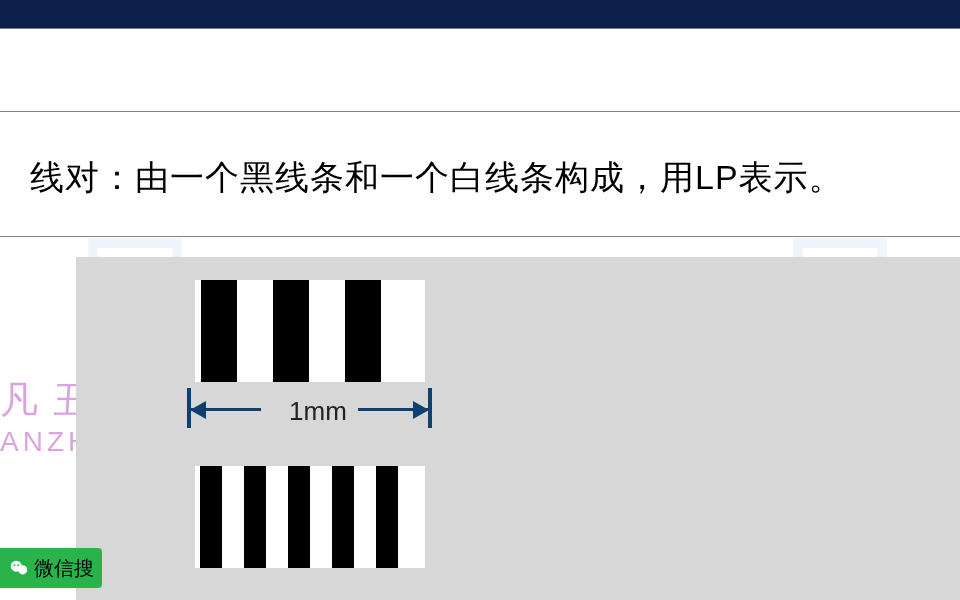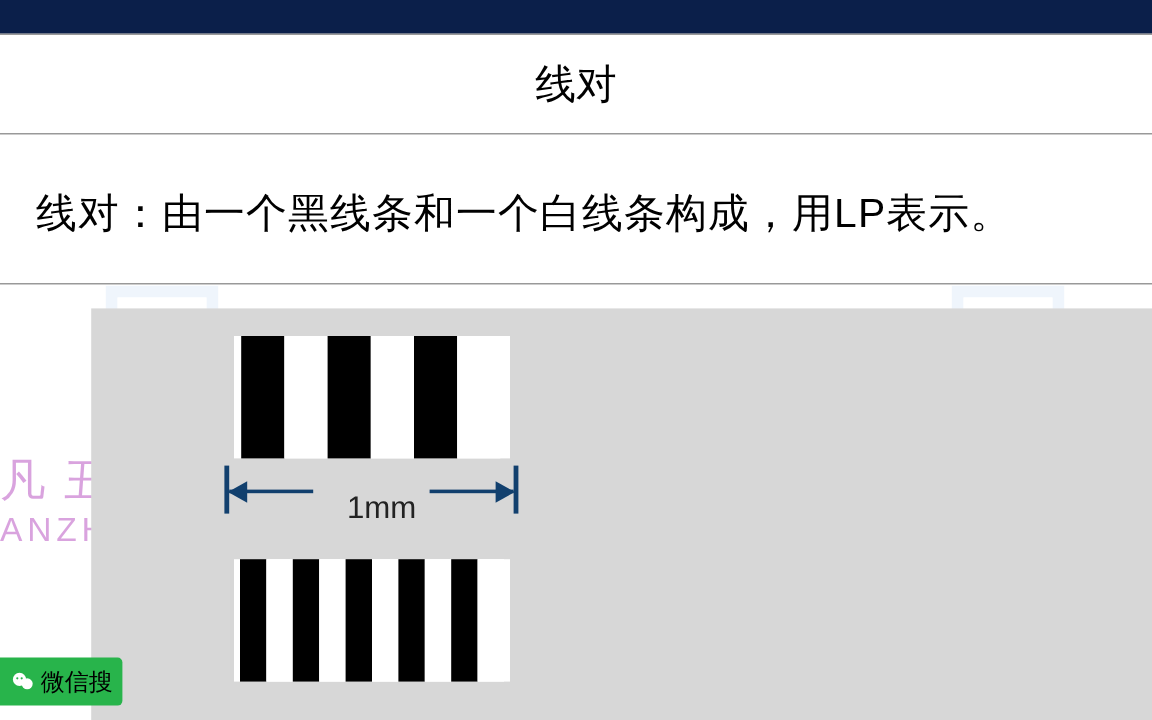--- a/index.html
+++ b/index.html
@@ -49,43 +49,40 @@
   .dim { position: absolute; left: 187px; top: 390px; width: 245px; height: 42px; }
   .dim .tick { position: absolute; top: -2px; width: 4px; height: 40px; background: #12406e; }
   .dim .tick.l { left: 0; }
   .dim .tick.r { right: 0; }
   .dim .arrow-line { position: absolute; top: 18px; height: 3px; background: #12406e; }
   .dim .arrow-line.l { left: 4px; width: 70px; }
   .dim .arrow-line.r { right: 4px; width: 70px; }
   .dim .arrow-head { position: absolute; top: 11px; width: 0; height: 0; border-top: 9px solid transparent; border-bottom: 9px solid transparent; }
   .dim .arrow-head.l { left: 3px; border-right: 16px solid #12406e; }
   .dim .arrow-head.r { right: 3px; border-left: 16px solid #12406e; }
-  .dim .dim-label { position: absolute; left: 86px; top: 6px; width: 90px; text-align: center; font-size: 26px; color: #222; margin-top: 12px; }
+  .dim .dim-label { position: absolute; left: 86px; top: 6px; width: 90px; text-align: center; font-size: 26px; color: #222; }
 
   
   .g2 { left: 195px; top: 466px; width: 230px; height: 102px; padding: 0 5px; }
   .g2 .bar { width: 22px; }
   .g2 .bar.white { width: 22px; }
 
   
   .wechat-btn { position: absolute; left: 0; bottom: 12px; height: 40px; background: #28b44b; border-top-right-radius: 4px; border-bottom-right-radius: 4px; display: flex; align-items: center; padding: 0 8px 0 8px; gap: 4px; }
   .wechat-btn span { color: #000000; font-size: 20px; }
 </style>
 </head>
 <body>
 
 <div class="page">
 
   <div class="topbar"></div>
 
   <div class="hline t1"></div>
 
-  <div class="title-row">
-    <span>线对</span>
-  </div>
 
   <div class="hline t2"></div>
 
   <div class="defn-row">
     <span>线对：由一个黑线条和一个白线条构成，用LP表示。</span>
   </div>
 
   <div class="hline t3"></div>
 
   <div class="wm wm-left">

